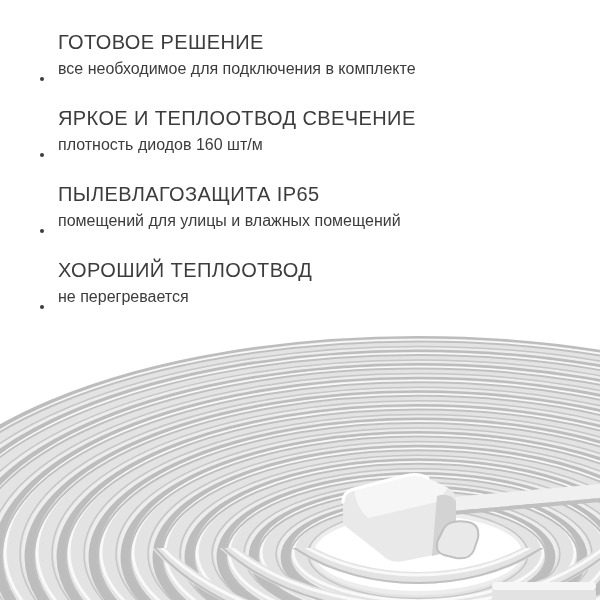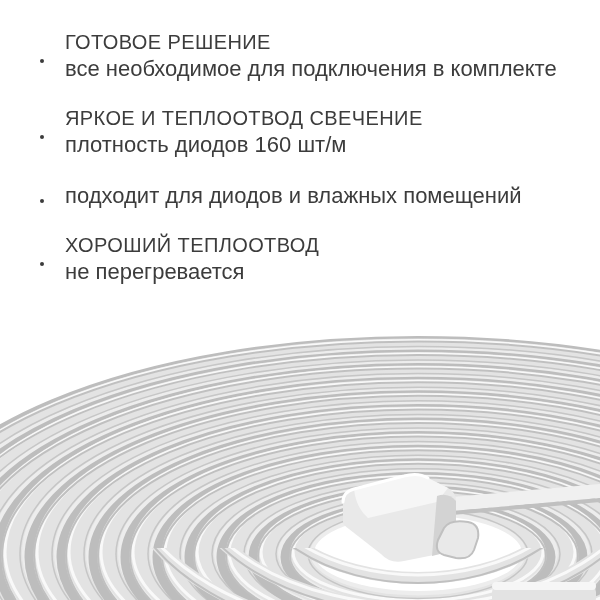--- a/index.html
+++ b/index.html
@@ -17,41 +17,41 @@
     height: 600px;
     background: #ffffff;
   }
   .features {
     list-style: none;
     margin: 0;
     padding: 30px 18px 0 40px;
   }
   .feature {
     display: flex;
-    align-items: center;
-    gap: 21px;
+    align-items: flex-end;
+    gap: 14px;
     margin-bottom: 25px;
   }
   .dot {
     flex: 0 0 auto;
     width: 4px;
     height: 4px;
     margin-top: 11px;
     border-radius: 50%;
     background: currentColor;
   }
   .ftext { flex: 1 1 auto; }
   .ftitle {
     font-size: 20px;
     line-height: 25px;
     letter-spacing: 0.4px;
     white-space: nowrap;
   }
   .fsub {
-    font-size: 22px;
+    font-size: 16px;
     line-height: 25px;
     margin-top: 1px;
     white-space: nowrap;
   }
   .coil-wrap {
     position: absolute;
     left: 0;
     top: 326px;
     width: 600px;
     height: 274px;
@@ -75,21 +75,22 @@
     <li class="feature">
       <span class="dot"></span>
       <div class="ftext">
         <div class="ftitle">ЯРКОЕ И ТЕПЛООТВОД СВЕЧЕНИЕ</div>
         <div class="fsub">плотность диодов 160 шт/м</div>
       </div>
     </li>
     <li class="feature">
       <span class="dot"></span>
       <div class="ftext">
-        <div class="fsub">подходит для диодов и влажных помещений</div>
+        <div class="ftitle">ПЫЛЕВЛАГОЗАЩИТА IP65</div>
+        <div class="fsub">помещений для улицы и влажных помещений</div>
       </div>
     </li>
     <li class="feature">
       <span class="dot"></span>
       <div class="ftext">
         <div class="ftitle">ХОРОШИЙ ТЕПЛООТВОД</div>
         <div class="fsub">не перегревается</div>
       </div>
     </li>
   </ul>

